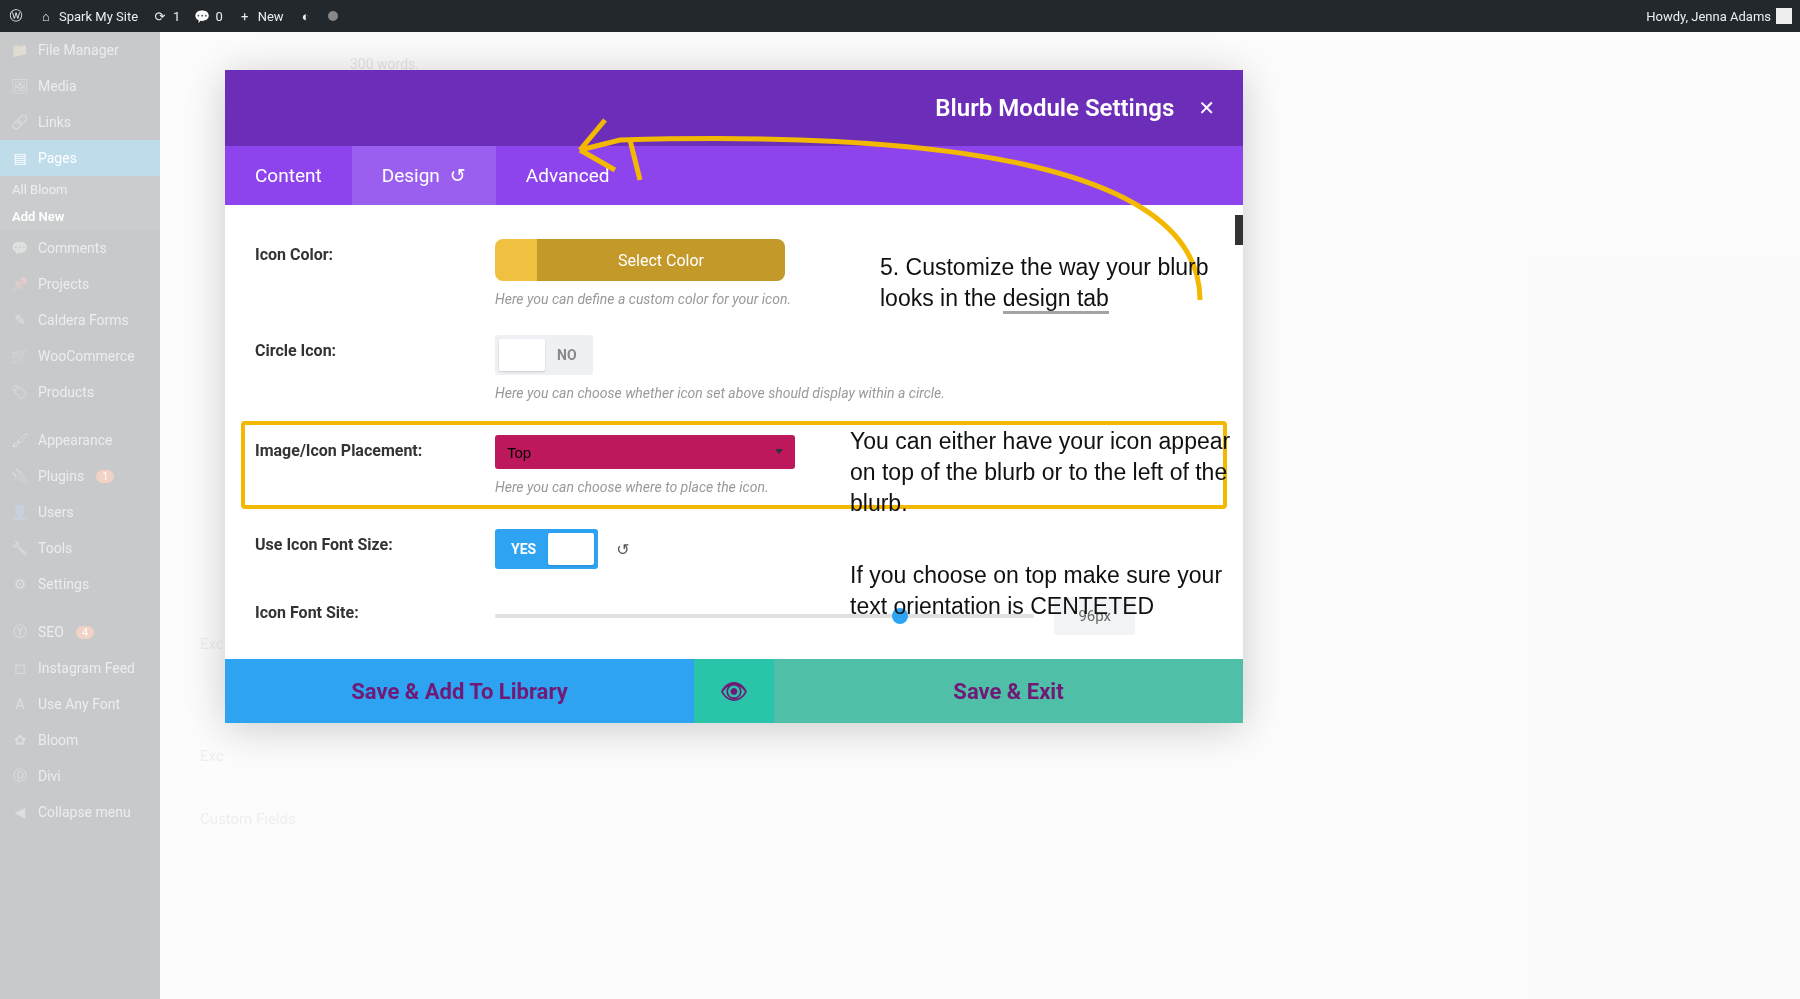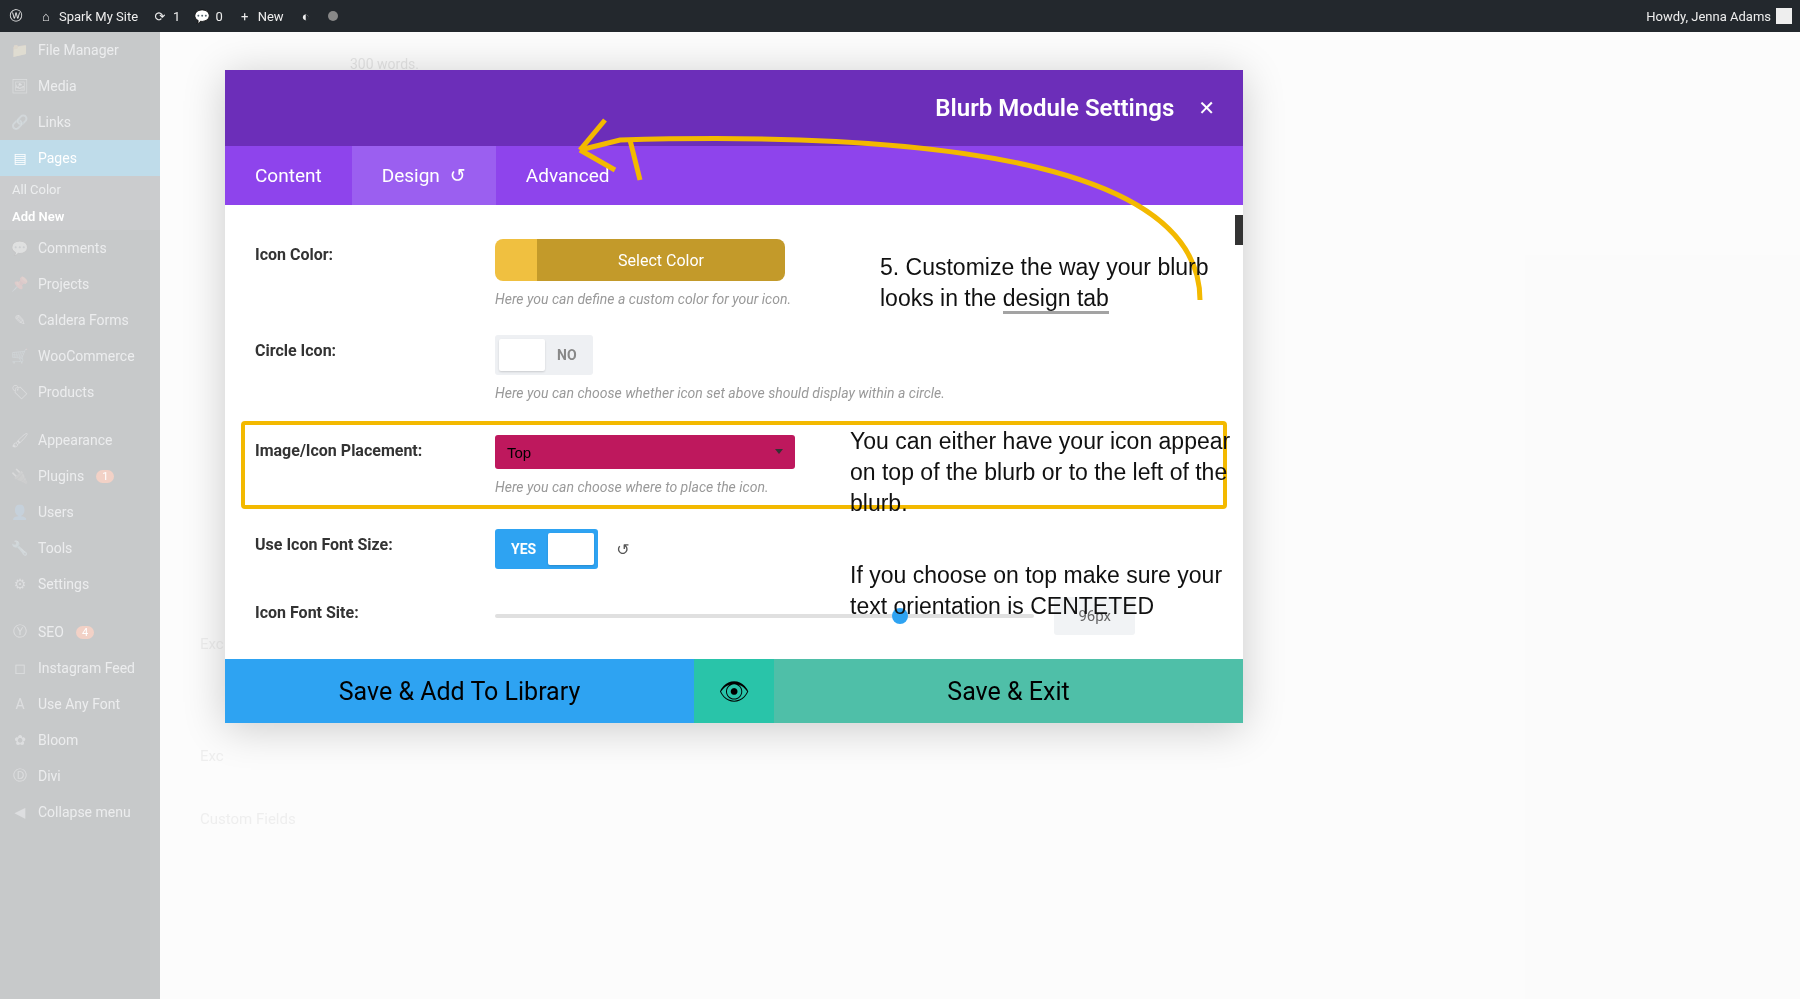--- a/index.html
+++ b/index.html
@@ -62,21 +62,21 @@
 .select-control::before { content: ''; position: absolute; right: 12px; top: 22px; width: 0; height: 0; }
 
 .highlight-box { border: 4px solid #f3b900; border-radius: 4px; padding: 10px; margin: 6px -14px; }
 
 .slider-row { display: flex; align-items: center; gap: 20px; }
 .slider { flex: 1; height: 4px; background: #e0e0e0; border-radius: 2px; position: relative; }
 .slider .thumb { position: absolute; top: -6px; width: 16px; height: 16px; background: #2ea3f2; border-radius: 50%; left: 75%; transform: translateX(-50%); }
 .slider-value { background: #f1f3f5; padding: 10px 24px; border-radius: 3px; font-size: 15px; color: #666; }
 
 .modal-footer { display: flex; height: 64px; }
-.modal-footer .btn { flex: 1; display: flex; align-items: center; justify-content: center; color: #000000; font-size: 25px; font-weight: 400; cursor: pointer; }
+.modal-footer .btn { flex: 1; display: flex; align-items: center; justify-content: center; color: #701a75; font-size: 22px; font-weight: 700; cursor: pointer; }
 .modal-footer .btn-save-lib { background: #2ea3f2; }
 .modal-footer .btn-preview { background: #29c4a9; flex: 0 0 80px; }
 .modal-footer .btn-save-exit { background: #4fbfa8; }
 
 
 .annotation { position: absolute; font-family: Arial, sans-serif; font-size: 23px; color: #111; line-height: 1.35; }
 .annotation .underline { border-bottom: 3px solid #a3a3a3; }
 .arrow-svg { position: absolute; pointer-events: none; }
 
 
@@ -142,21 +142,21 @@
     </div>
   <div class="menu-item">
       <span class="micon">🔗</span>
       <span>Links</span>
     </div>
   <div class="menu-item current">
       <span class="micon" style="opacity:1">▤</span>
       <span>Pages</span>
     </div>
   <div class="submenu">
-    <div class="sub">All Color</div>
+    <div class="sub">All Bloom</div>
     <div class="sub bold">Add New</div>
   </div>
   <div class="menu-item">
       <span class="micon">💬</span>
       <span>Comments</span>
     </div>
   <div class="menu-item">
       <span class="micon">📌</span>
       <span>Projects</span>
     </div>

